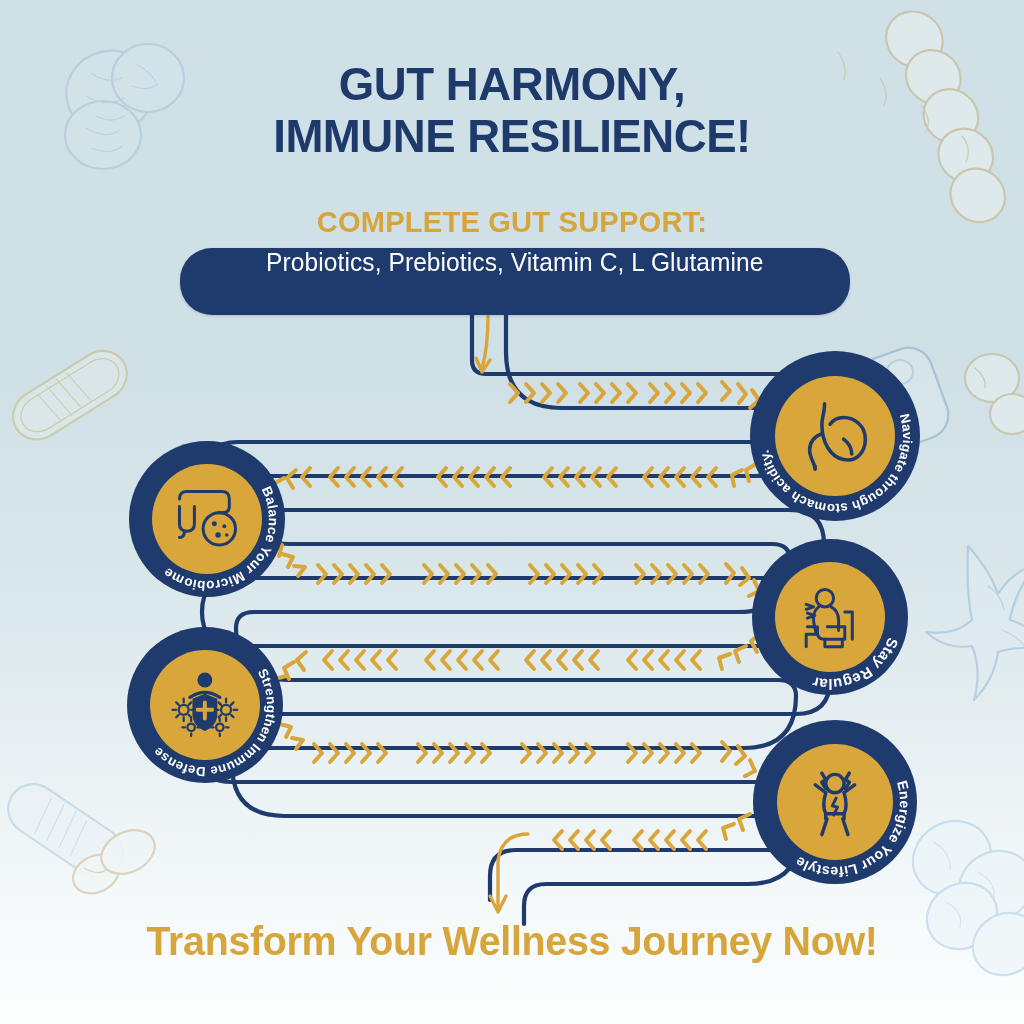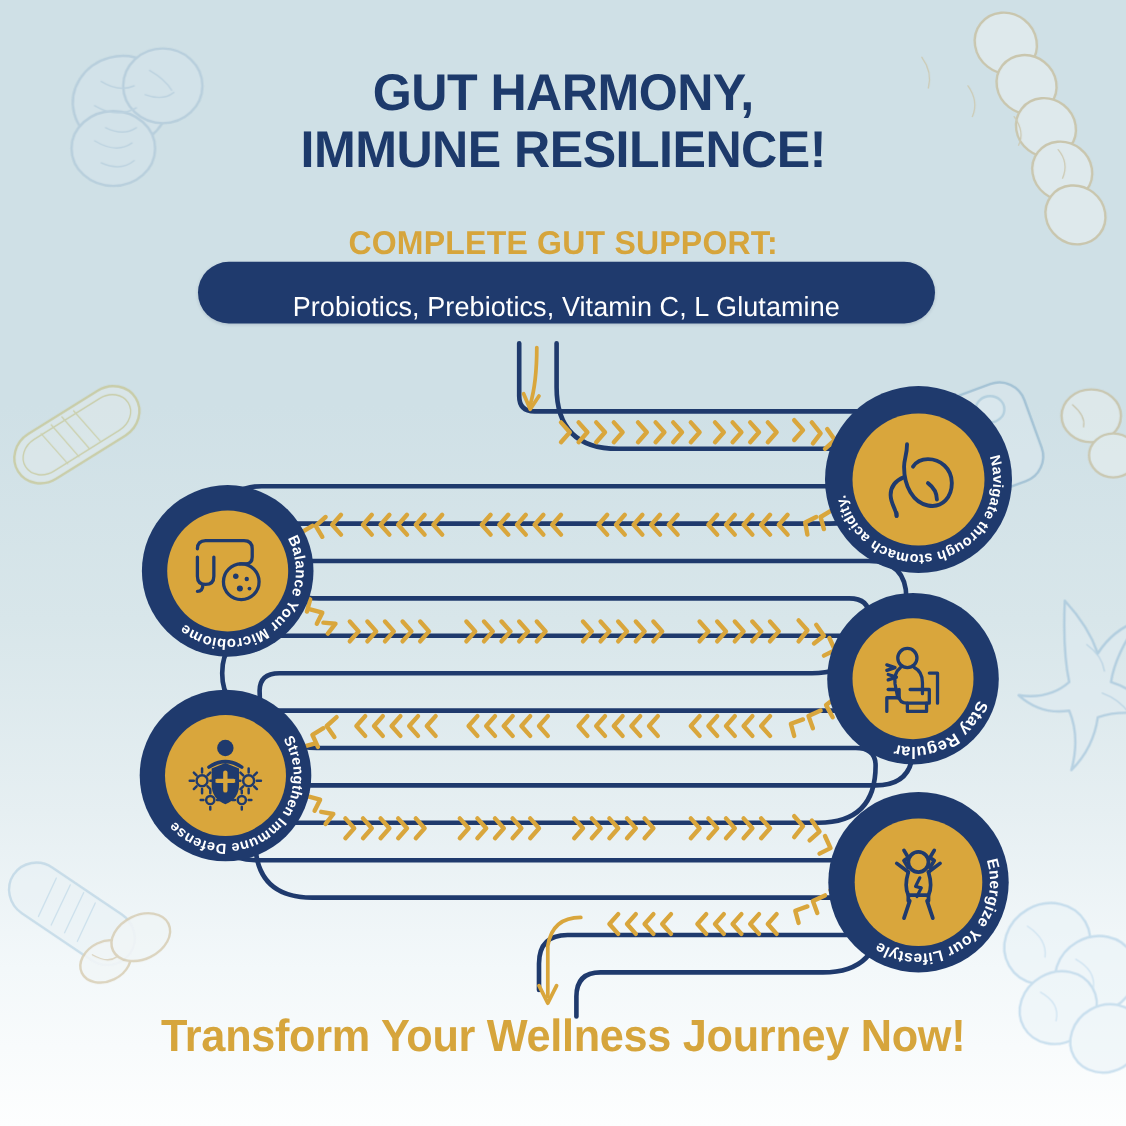--- a/index.html
+++ b/index.html
@@ -25,23 +25,23 @@
     letter-spacing:-0.5px;font-family:"Liberation Sans",sans-serif;
     transform:scaleX(0.97);
   }
   .headline .l2{display:block;}
   .subhead{
     position:absolute;left:0;right:0;top:205px;text-align:center;
     color:#d6a53c;font-weight:800;font-size:30px;letter-spacing:0.2px;
     transform:scaleX(0.97);
   }
   .pillbar{
-    position:absolute;left:180px;top:238px;width:670px;height:56px;
+    position:absolute;left:180px;top:248px;width:670px;height:67px;
     background:#1f3a6d;border-radius:32px;
-    display:flex;align-items:flex-end;justify-content:center;
+    display:flex;align-items:flex-start;justify-content:center;
     box-shadow:0 1px 3px rgba(20,40,80,.18);
   }
   .pillbar span{
     color:#ffffff;font-size:25px;font-weight:400;letter-spacing:0.1px;
     transform:scaleX(0.98);white-space:nowrap;
   }
   .cta{
     position:absolute;left:0;right:0;top:918px;text-align:center;
     color:#d6a53c;font-weight:800;font-size:41px;letter-spacing:-0.3px;
     transform:scaleX(0.96);

